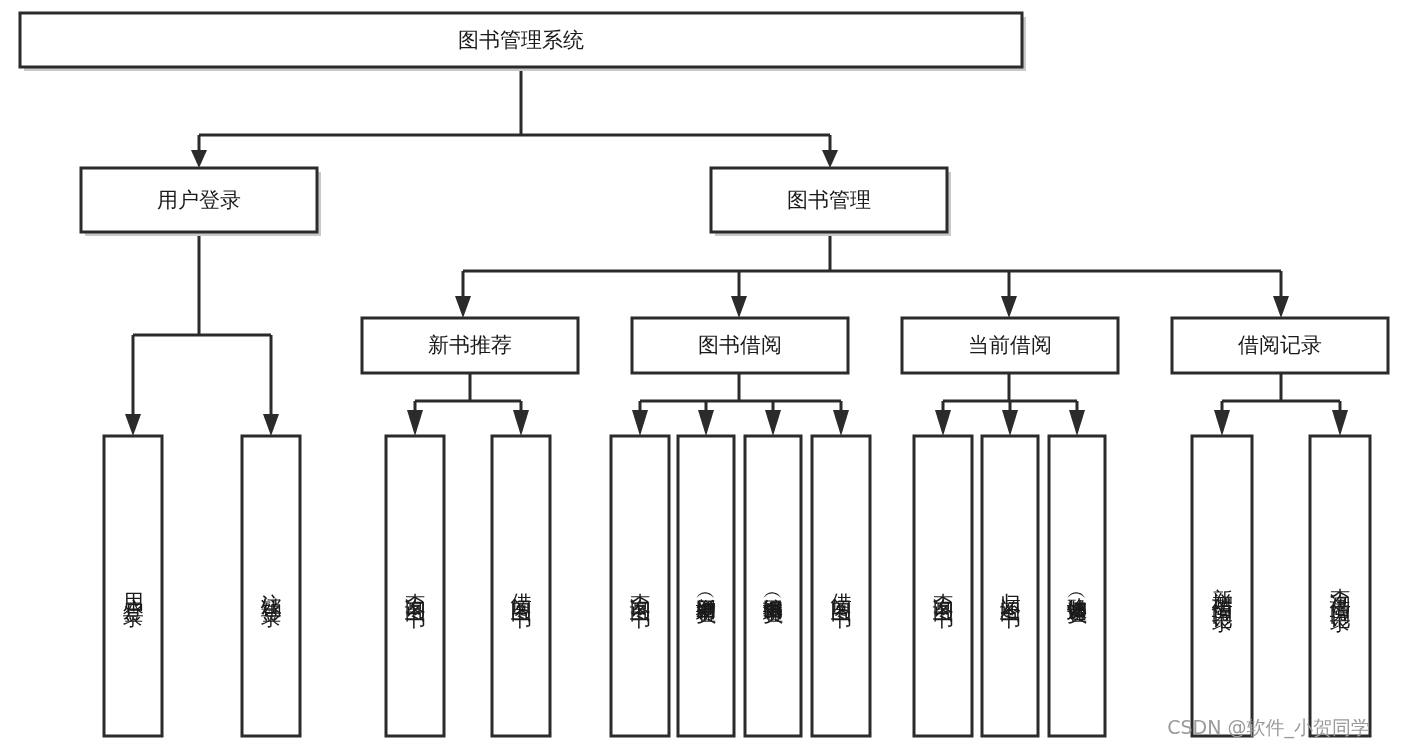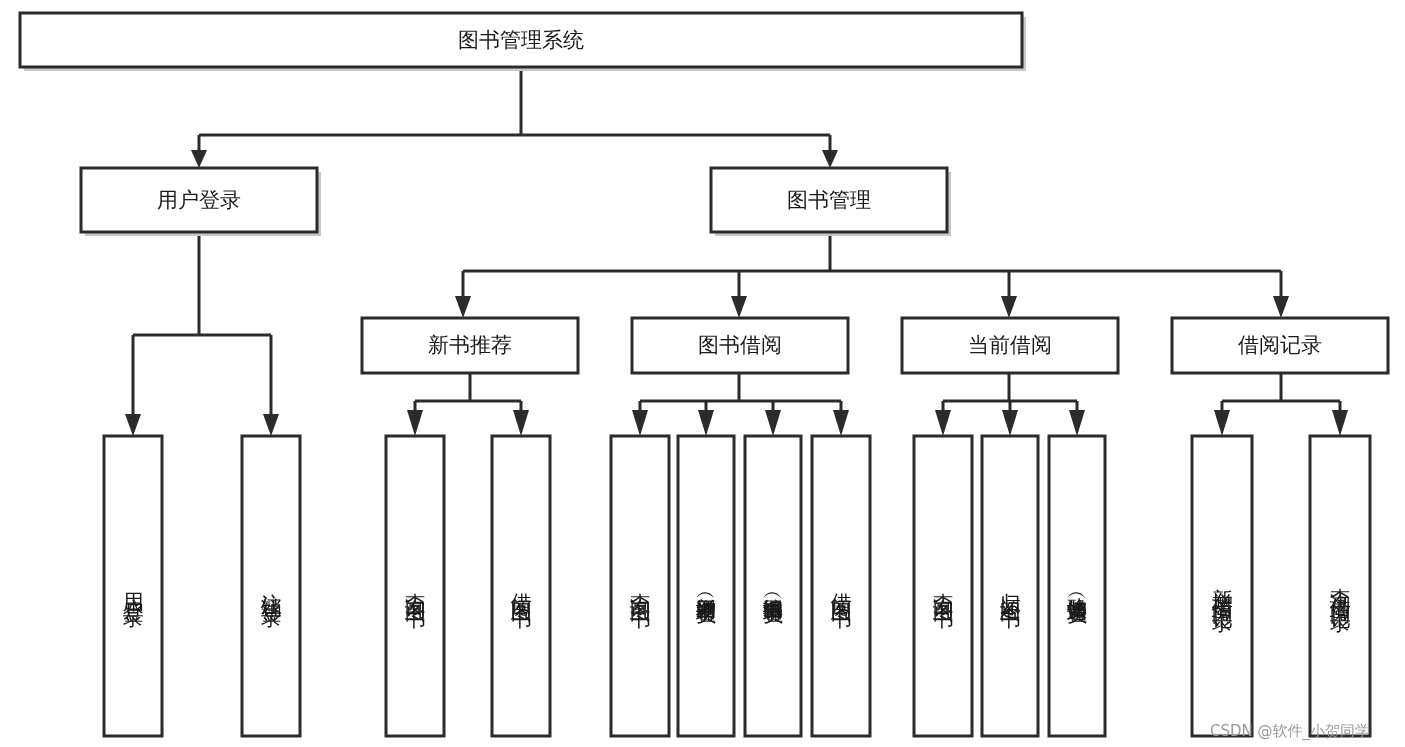--- a/index.html
+++ b/index.html
@@ -70,21 +70,21 @@
   }
   .vlabel.tight {
     letter-spacing: 1px;
     font-size: 20px;
   }
   .watermark {
     position: absolute;
     right: 10px;
     bottom: 6px;
     font-family: "DejaVu Sans", "Liberation Sans", sans-serif;
-    font-size: 15px;
+    font-size: 19px;
     color: #9a9a9a;
     white-space: nowrap;
     user-select: none;
   }
 </style>
 </head>
 <body>
 
 <div id="diagram-root">
 

